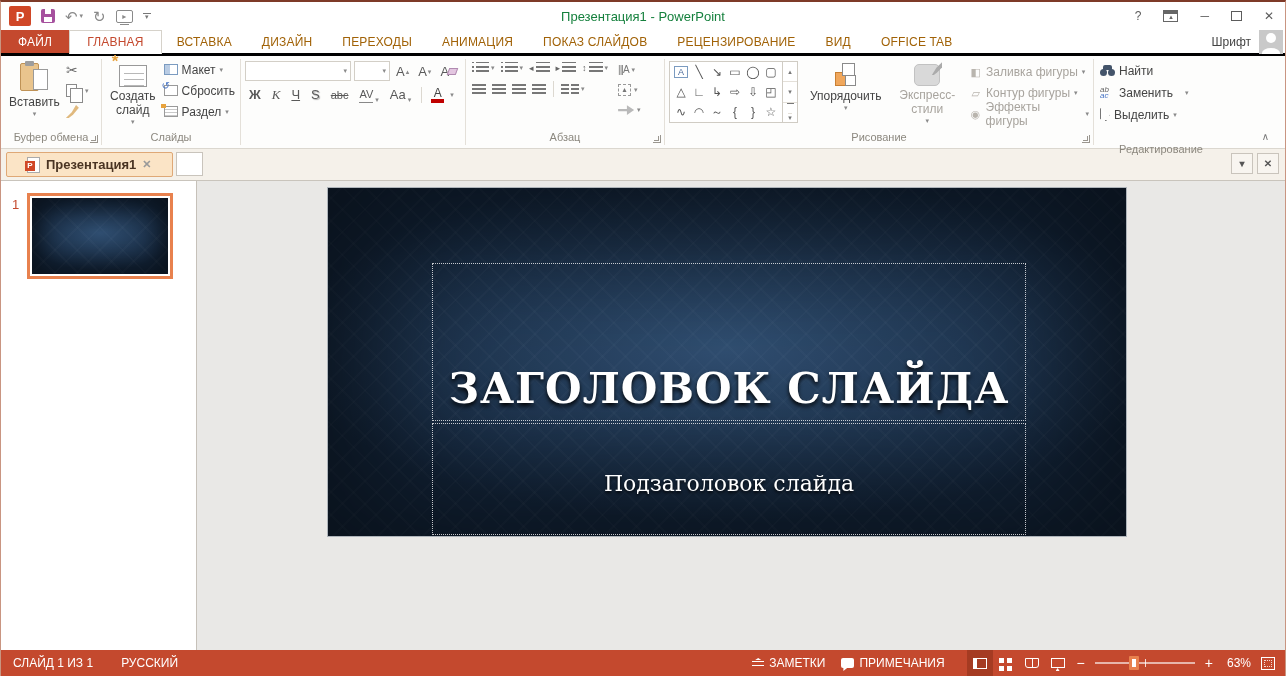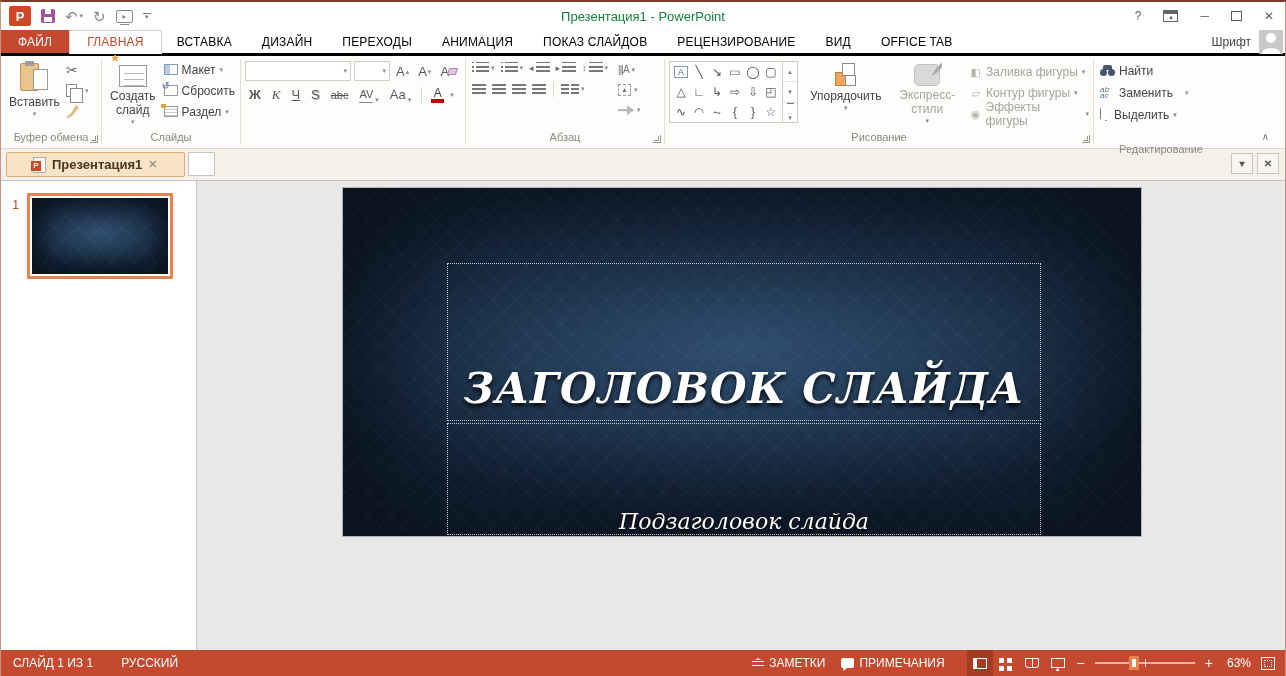--- a/index.html
+++ b/index.html
@@ -28,21 +28,21 @@
   .win-controls { margin-left:auto; display:flex; align-items:center; height:100%; }
   .win-btn { padding:0 11px; height:100%; display:flex; align-items:center; justify-content:center;
              color:#5c5c5c; font-size:12px; }
   .ribbon-disp-icon { width:15px; height:12px; border:1px solid #666; position:relative; display:flex;
                       align-items:flex-end; justify-content:center; font-size:7px; color:#666; }
   .ribbon-disp-icon::before { content:""; position:absolute; top:0; left:0; right:0; height:3px; background:#666; }
   .max-icon { width:11px; height:10px; border:1px solid #5c5c5c; display:inline-block; }
 
   
   .tabrow { height:26px; display:flex; align-items:stretch; background:#fff; border-bottom:3px solid #000000; flex:none; }
-  .rtab { display:flex; align-items:center; padding:0 15px; font-size:12px; color:#000000; letter-spacing:.2px; cursor:default; }
+  .rtab { display:flex; align-items:center; padding:0 15px; font-size:12px; color:#a16207; letter-spacing:.2px; cursor:default; }
   .rtab.file { background:#C4492E; color:#fff; padding:0 17px; }
   .rtab.active { background:#fff; color:#C4492E; border:1px solid #D6D2CA; border-bottom:1px solid #fff;
                  margin-bottom:-1px; padding:0 17px; }
   .signin { margin-left:auto; display:flex; align-items:center; gap:8px; padding-right:2px; }
   .signin-label { color:#444; }
   .avatar { width:24px; height:24px; background:#C9C9C9; position:relative; overflow:hidden; }
   .avatar::before { content:""; position:absolute; top:3px; left:7px; width:10px; height:10px; border-radius:50%; background:#fff; }
   .avatar::after { content:""; position:absolute; bottom:-4px; left:3px; width:18px; height:10px; border-radius:50% 50% 0 0; background:#fff; }
 
   
@@ -154,21 +154,21 @@
   .i-binoc::before { left:0; } .i-binoc::after { right:0; }
   .i-binoc .bridge { position:absolute; top:0; left:3px; right:3px; height:5px; background:#44546A; border-radius:2px 2px 0 0; }
   .i-replace { display:flex; flex-direction:column; line-height:6px; font-size:8px; width:15px; flex:none; }
   .i-replace .t { color:#666; } .i-replace .b { color:#4472C4; }
   .i-select { width:10px; height:13px; background:#fff; border:1px solid #777; flex:none;
               clip-path:polygon(0 0,100% 58%,48% 62%,68% 100%,52% 100%,38% 66%,0 88%); background-clip:border-box; }
   .collapse-btn { position:absolute; right:16px; bottom:6px; font-size:10px; color:#777; }
 
   
   .doctabs { height:32px; background:#F5F1EA; border-bottom:1px solid #C9C4BC; display:flex; align-items:flex-start; flex:none; }
-  .doctab { margin:3px 0 0 5px; height:25px; display:flex; align-items:center; gap:6px; padding:0 26px;
+  .doctab { margin:3px 0 0 5px; height:25px; display:flex; align-items:center; gap:6px; padding:0 20px;
             background:#FBE4C6; border:1px solid #DFA876; border-radius:2px; }
   .ppt-file-icon { position:relative; width:13px; height:16px; background:#fff; border:1px solid #aaa; flex:none; }
   .ppt-file-icon::before { content:"P"; position:absolute; left:-3px; bottom:1px; width:10px; height:10px; background:#D04727;
                            color:#fff; font-size:8px; font-weight:bold; display:flex; align-items:center; justify-content:center; }
   .doctab-label { font-size:13px; font-weight:bold; color:#4A3423; }
   .doctab-close { color:#9a9a9a; font-size:11px; font-weight:bold; }
   .newtab { margin:3px 0 0 3px; width:27px; height:24px; background:#fff; border:1px solid #C9C4BC; }
   .doctabs-right { margin-left:auto; display:flex; gap:4px; padding:4px 6px 0 0; }
   .strip-btn { width:22px; height:21px; background:#F8F5F0; border:1px solid #C9C4BC; display:flex; align-items:center;
                justify-content:center; color:#555; font-size:10px; font-weight:bold; }
@@ -179,27 +179,27 @@
   .thumb-num { position:absolute; left:11px; top:16px; color:#C4492E; font-size:13px; }
   .thumb { position:absolute; left:26px; top:12px; width:146px; height:86px; border:3px solid #E8814E; background:#fff; padding:2px; }
   .slide-bg { width:100%; height:100%;
       background-image:
         radial-gradient(ellipse 55% 50% at 50% 46%, rgba(88,136,188,.42), rgba(20,40,65,0) 100%),
         repeating-linear-gradient(45deg, rgba(255,255,255,.022) 0 2px, transparent 2px 16px),
         repeating-linear-gradient(-45deg, rgba(255,255,255,.022) 0 2px, transparent 2px 16px);
       background-color:#14263C; }
   .thumb .slide-bg { box-shadow:inset 0 0 26px 8px rgba(0,0,0,.55); }
   .canvas { flex:1; background:#E9E8E6; position:relative; min-width:0; }
-  .slide { position:absolute; left:145px; top:6px; width:800px; height:350px; border:1px solid #AEB4BA;
-           box-shadow:inset 0 0 130px 45px rgba(0,0,0,.55);font-style:italic; }
+  .slide { position:absolute; left:130px; top:6px; width:800px; height:350px; border:1px solid #AEB4BA;
+           box-shadow:inset 0 0 130px 45px rgba(0,0,0,.55); }
   .ph { position:absolute; border:1px dotted rgba(255,255,255,.75); display:flex; justify-content:center; }
   .ph-title { left:104px; top:75px; width:594px; height:158px; align-items:flex-end; padding-bottom:7px; }
   .ph-title span { font-family:"DejaVu Serif",serif; font-weight:bold; font-size:42px; color:#fff;
                    letter-spacing:1px; text-shadow:0 3px 4px rgba(0,0,0,.9); white-space:nowrap; }
-  .ph-subtitle { left:104px; top:235px; width:594px; height:112px; align-items:flex-end; padding-top:9px; }
+  .ph-subtitle { left:104px; top:235px; width:594px; height:112px; align-items:center; padding-top:9px; }
   .ph-subtitle span { font-family:"DejaVu Serif",serif; font-size:22px; color:#fff; text-shadow:0 2px 3px rgba(0,0,0,.85); }
 
   
   .statusbar { height:26px; background:#C4492E; color:#fff; display:flex; align-items:center; font-size:12px; flex:none; }
   .sb-item { display:flex; align-items:center; gap:5px; height:100%; padding:0 8px; }
   .sb-left1 { margin-left:4px; } .sb-left2 { margin-left:12px; }
   .sb-spacer { flex:1; }
   .sb-notes-icon { width:12px; height:10px; position:relative;
       background:repeating-linear-gradient(to bottom, #fff 0 1.5px, transparent 1.5px 4px) 0 3px/12px 7px no-repeat; }
   .sb-notes-icon::before { content:""; position:absolute; top:0; left:3px; width:6px; height:2px;

